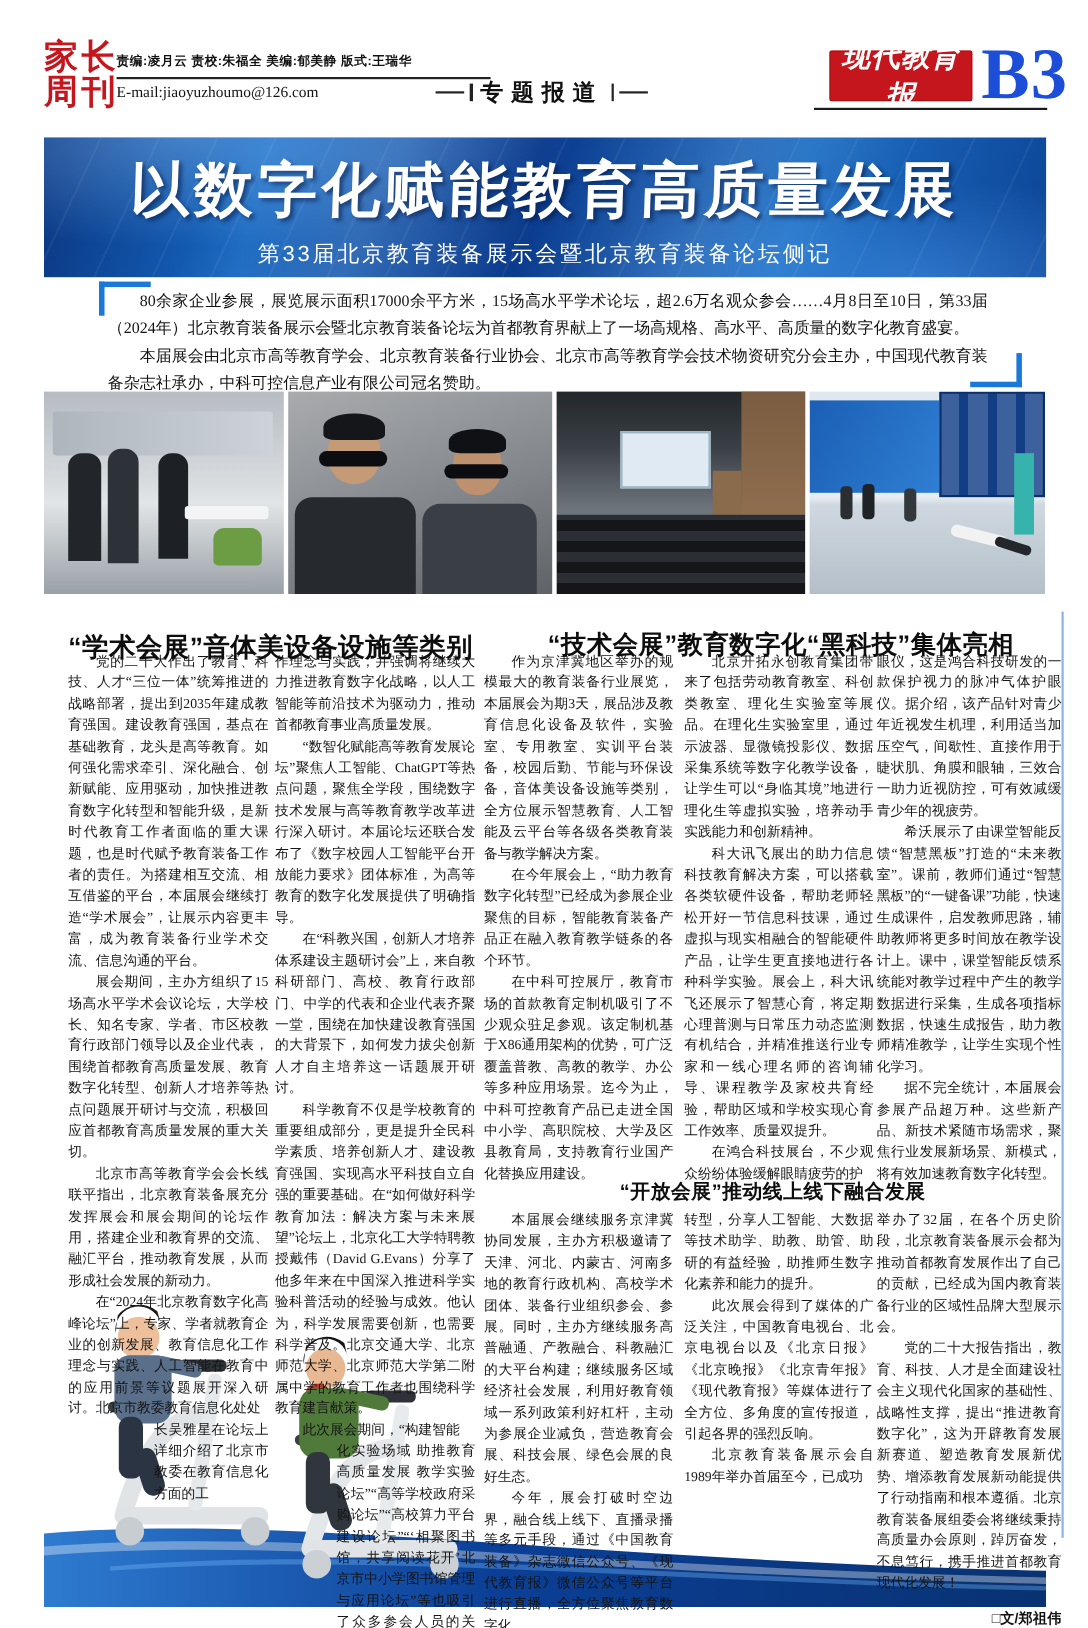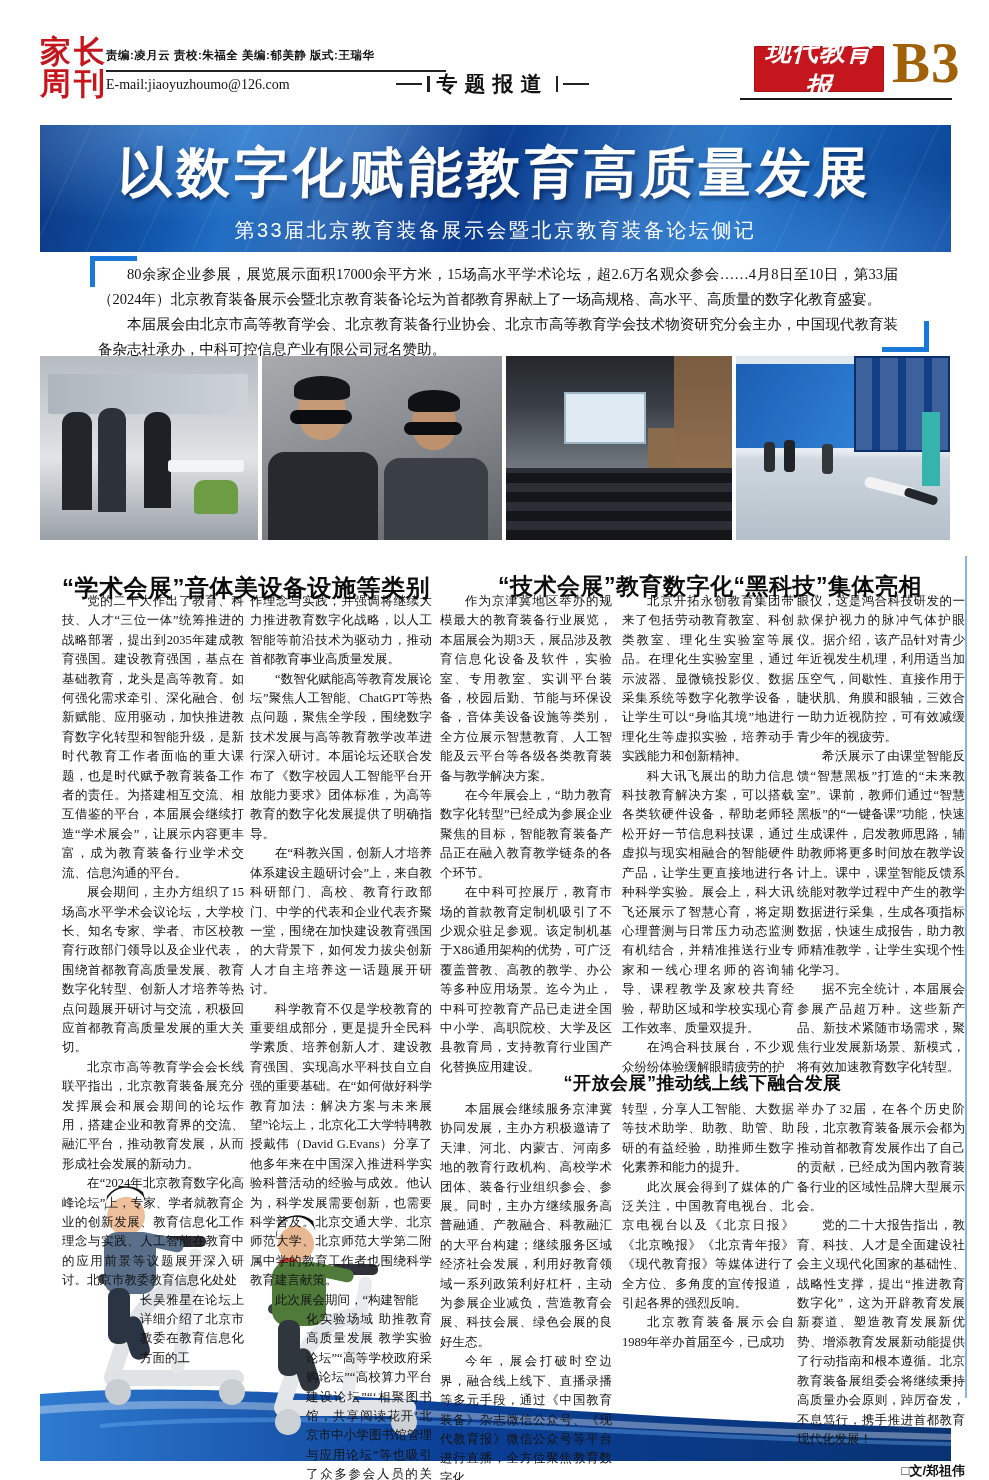--- a/index.html
+++ b/index.html
@@ -17,21 +17,21 @@
   .email{font-size:14px;margin-top:5px;color:#111;font-family:"Liberation Serif",serif;}
   .section-tag{position:absolute;left:356px;top:42px;display:flex;align-items:center;
                font-family:"Liberation Sans",sans-serif;}
   .st-line{width:26px;height:2px;background:#222;}
   .st-tick{width:2.5px;height:16px;background:#222;margin:0 5px;}
   .st-text{font-size:21px;font-weight:bold;letter-spacing:7px;color:#111;padding:0 2px;}
   .paper-logo{position:absolute;left:714px;top:18px;width:130px;height:46px;background:#c4161c;
               color:#fff;display:flex;align-items:center;justify-content:center;border-radius:2px;
               font-size:26px;font-weight:bold;font-style:italic;letter-spacing:1px;
               font-family:"Liberation Serif",serif;box-shadow:0 0 0 1px #a81015 inset;text-align:center;}
-  .page-no{position:absolute;left:852px;top:2px;font-size:57px;font-weight:900;color:#a16207;
+  .page-no{position:absolute;left:852px;top:2px;font-size:66px;font-weight:900;color:#1d4ed8;
            font-family:"Liberation Serif",serif;letter-spacing:1px;}
   .logo-rule{position:absolute;left:700px;top:70px;width:212px;height:2px;background:#1a1a1a;}
 
   
   .banner{position:absolute;left:40px;top:125px;width:911px;height:127px;overflow:hidden;
           background:linear-gradient(105deg,#0a3580 0%,#1566c0 22%,#0a3a8c 48%,#1e6fc4 74%,#0c4496 100%);}
   .banner::before{content:"";position:absolute;inset:0;
           background:radial-gradient(60% 130% at 14% 0%,rgba(150,205,255,.38),transparent 60%),
                      radial-gradient(55% 110% at 88% 100%,rgba(90,170,255,.35),transparent 62%),
                      linear-gradient(115deg,transparent 18%,rgba(255,255,255,.14) 34%,transparent 50%,rgba(255,255,255,.10) 66%,transparent 82%);}

